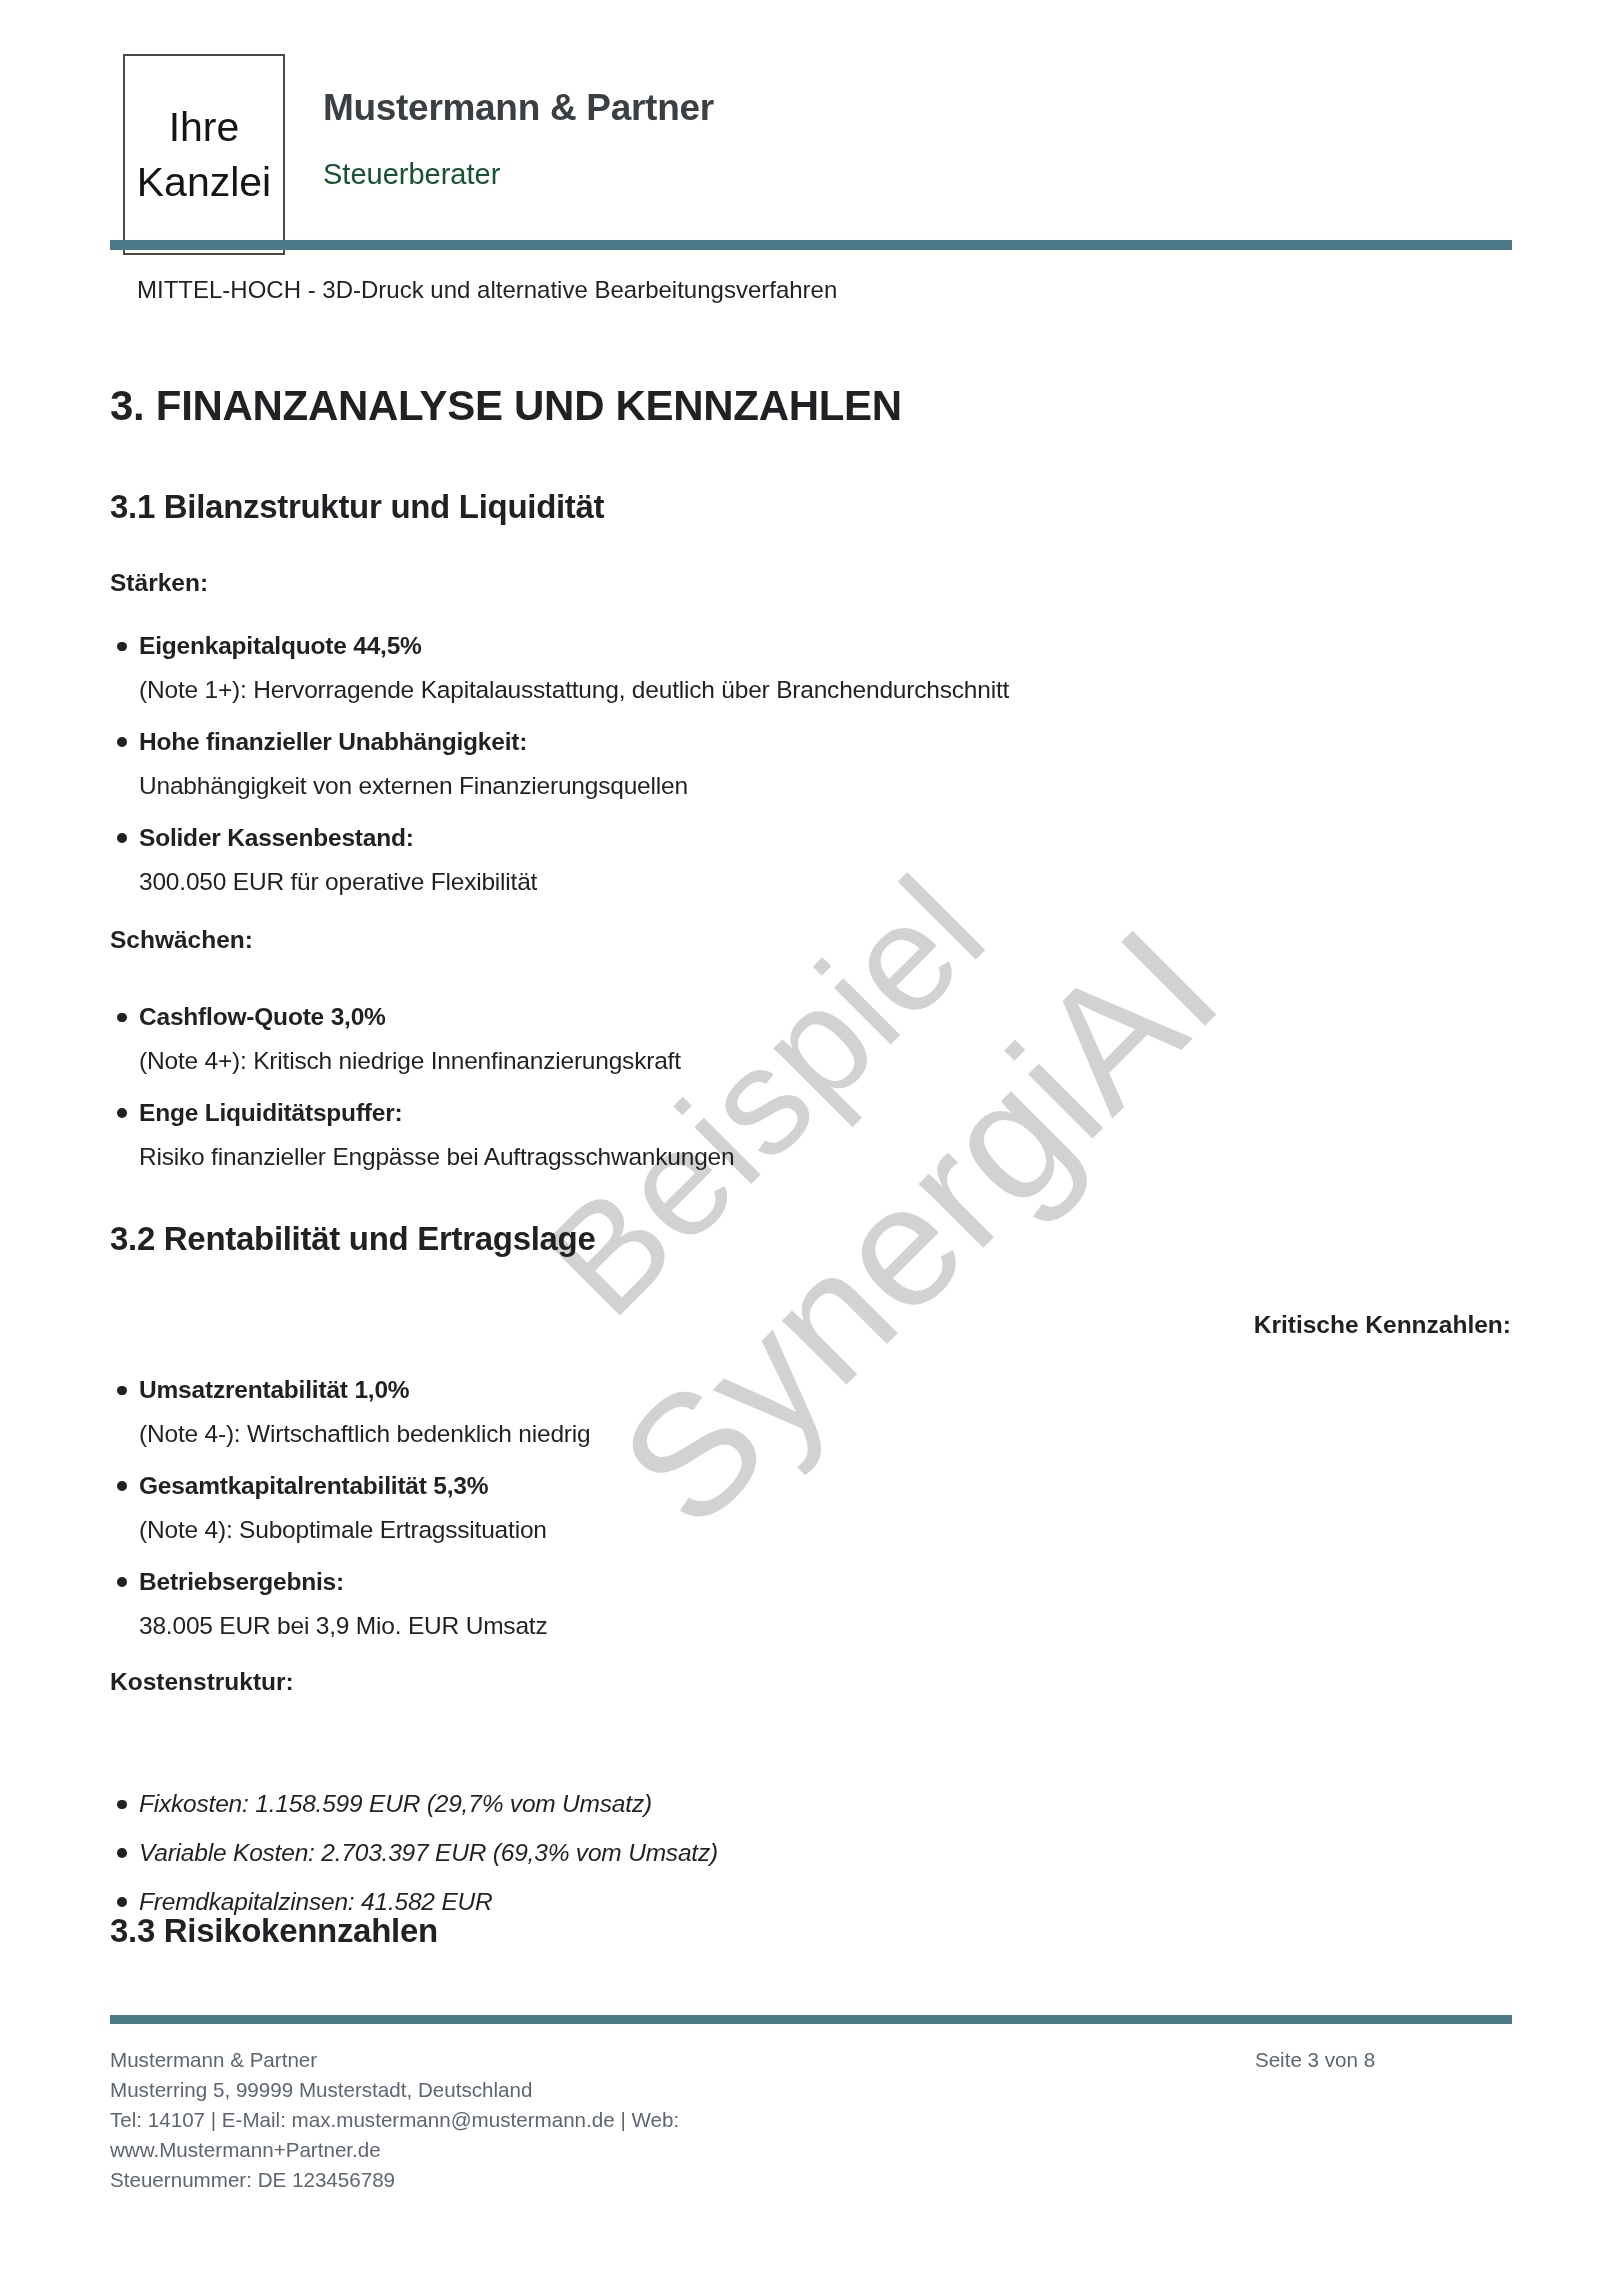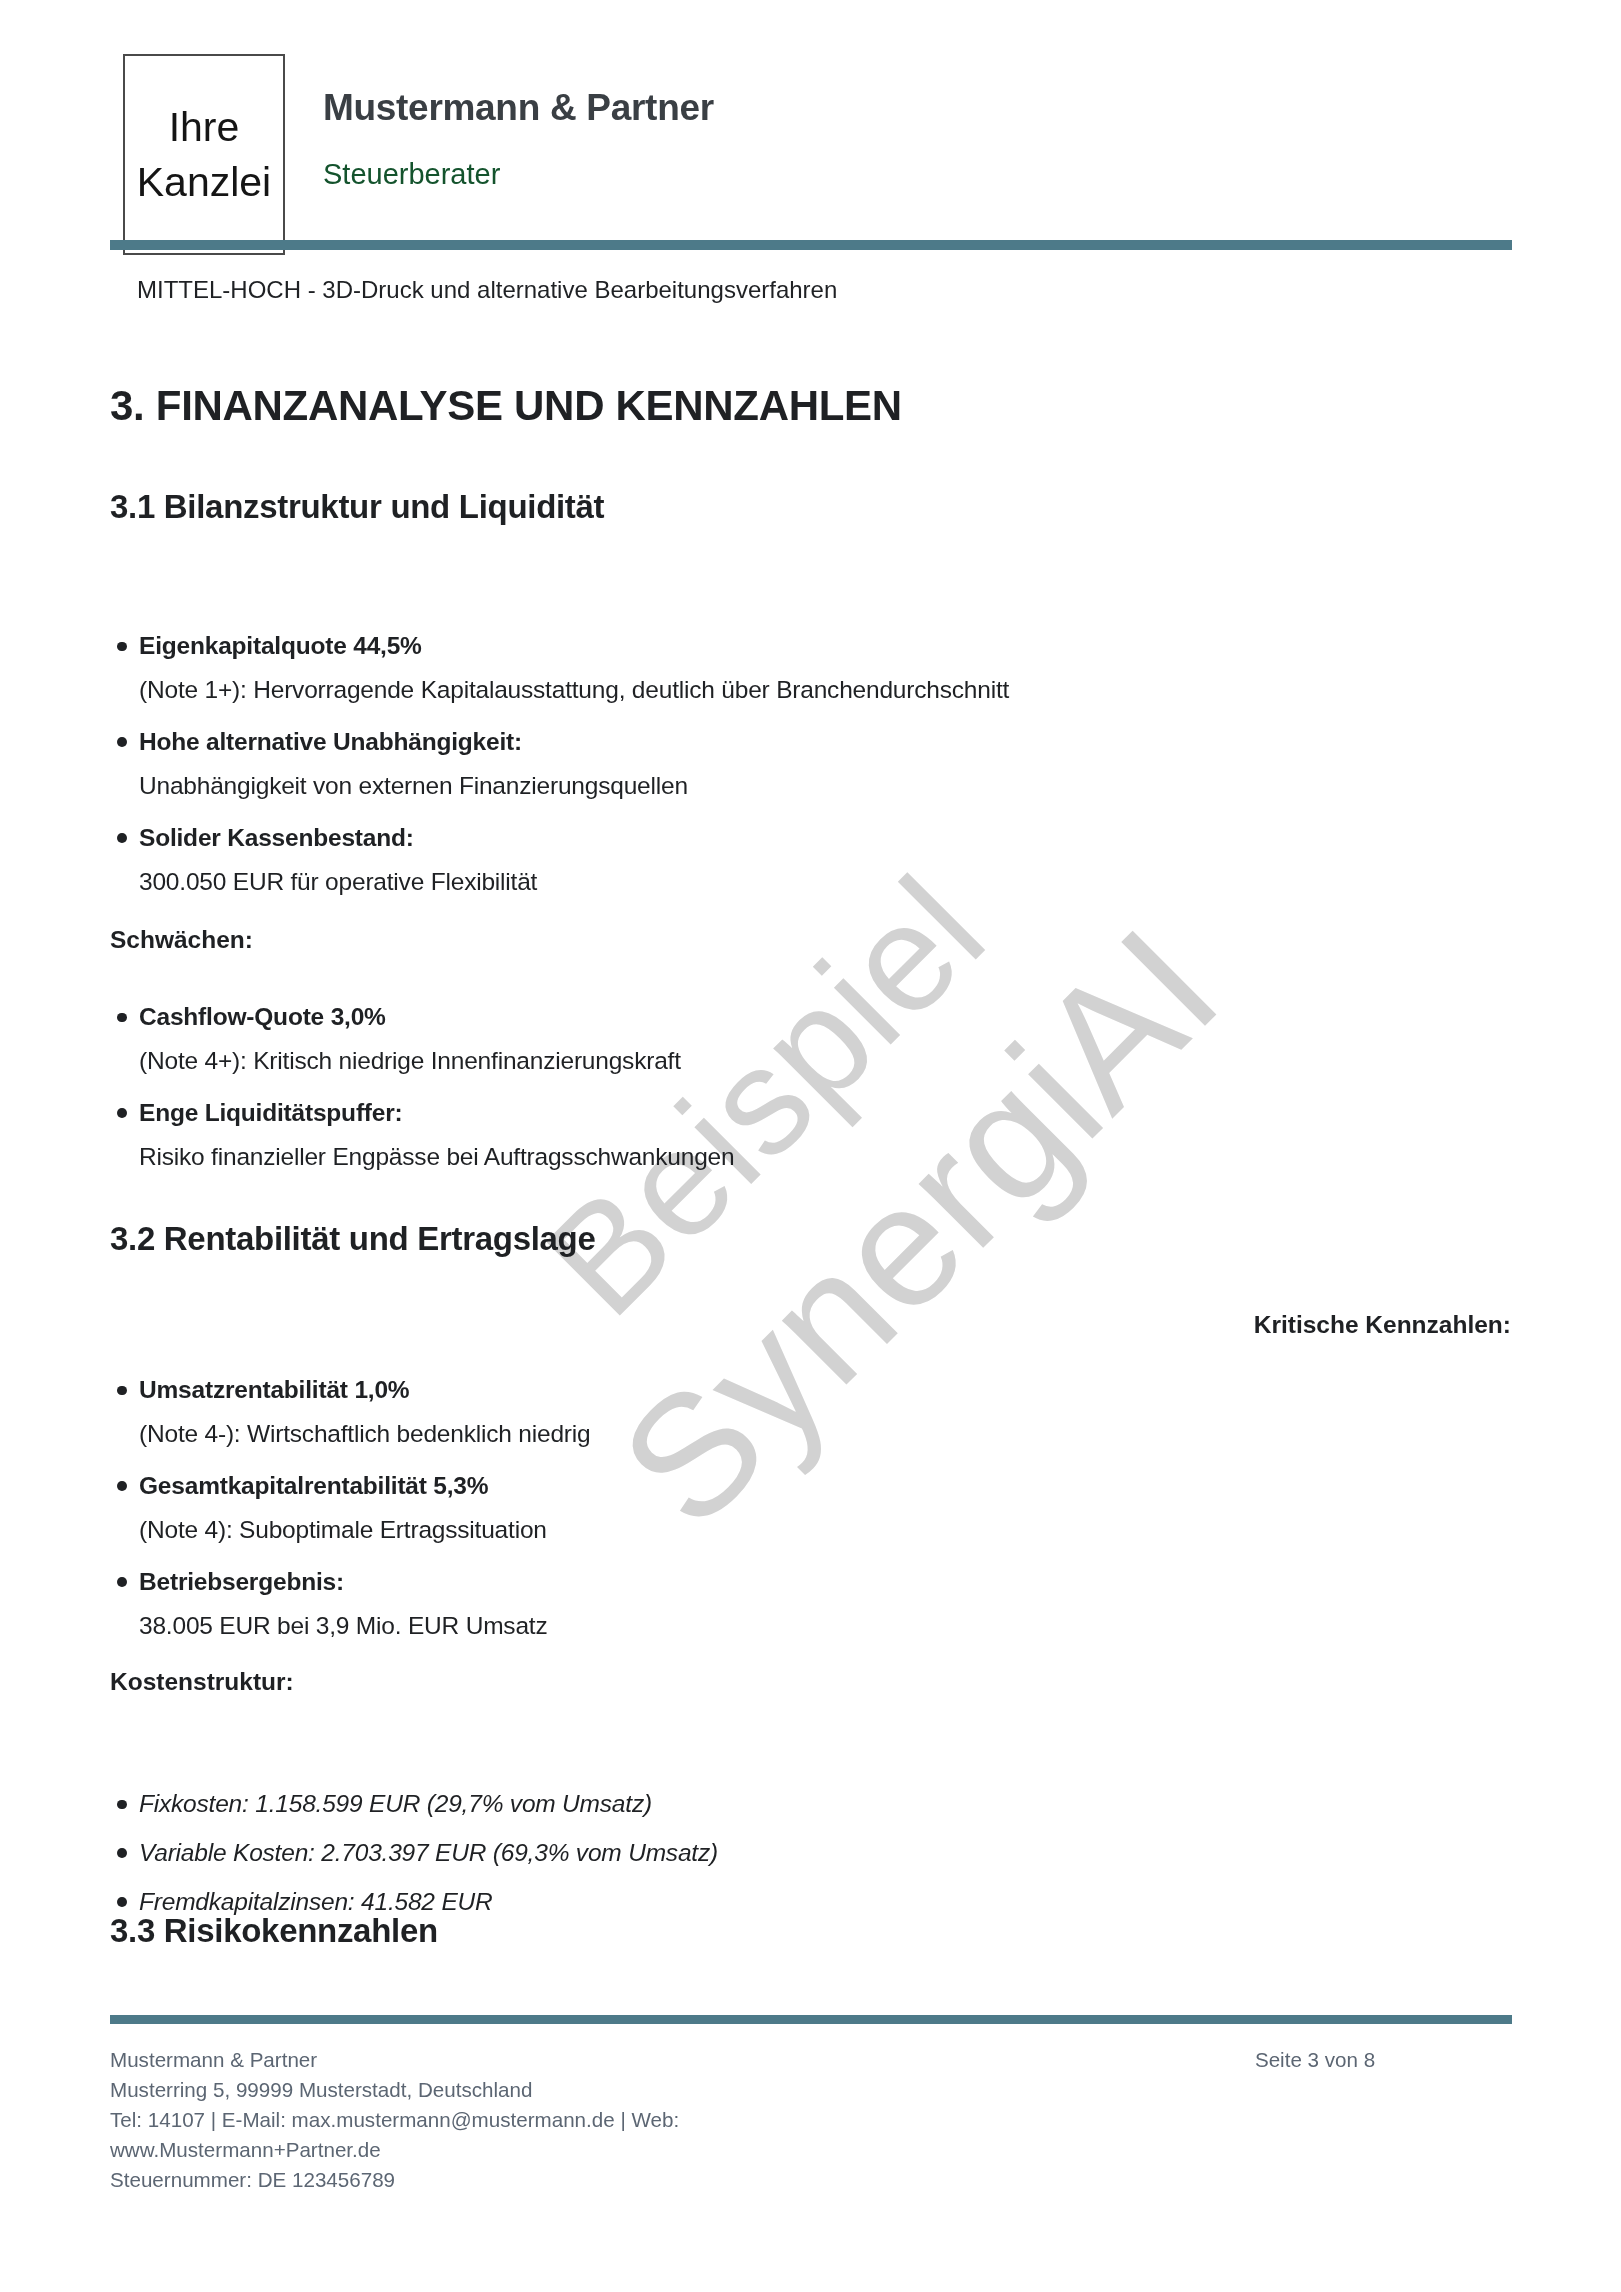--- a/index.html
+++ b/index.html
@@ -126,27 +126,28 @@
   </div>
   <div class="firm-name">Mustermann &amp; Partner</div>
   <div class="firm-subtitle">Steuerberater</div>
   <div class="accent-bar bar-top"></div>
 
   <div class="meta-line">MITTEL-HOCH - 3D-Druck und alternative Bearbeitungsverfahren</div>
 
   <div class="h1">3. FINANZANALYSE UND KENNZAHLEN</div>
 
   <div class="h2 h2-31">3.1 Bilanzstruktur und Liquidität</div>
+  <div class="group-label lbl-strengths">Stärken:</div>
   <ul class="doc-list ul1">
     <li>
       <div class="item-term">Eigenkapitalquote 44,5%</div>
       <div class="item-desc">(Note 1+): Hervorragende Kapitalausstattung, deutlich über Branchendurchschnitt</div>
     </li>
     <li>
-      <div class="item-term">Hohe alternative Unabhängigkeit:</div>
+      <div class="item-term">Hohe finanzieller Unabhängigkeit:</div>
       <div class="item-desc">Unabhängigkeit von externen Finanzierungsquellen</div>
     </li>
     <li>
       <div class="item-term">Solider Kassenbestand:</div>
       <div class="item-desc">300.050 EUR für operative Flexibilität</div>
     </li>
   </ul>
   <div class="group-label lbl-weaknesses">Schwächen:</div>
   <ul class="doc-list ul2">
     <li>

